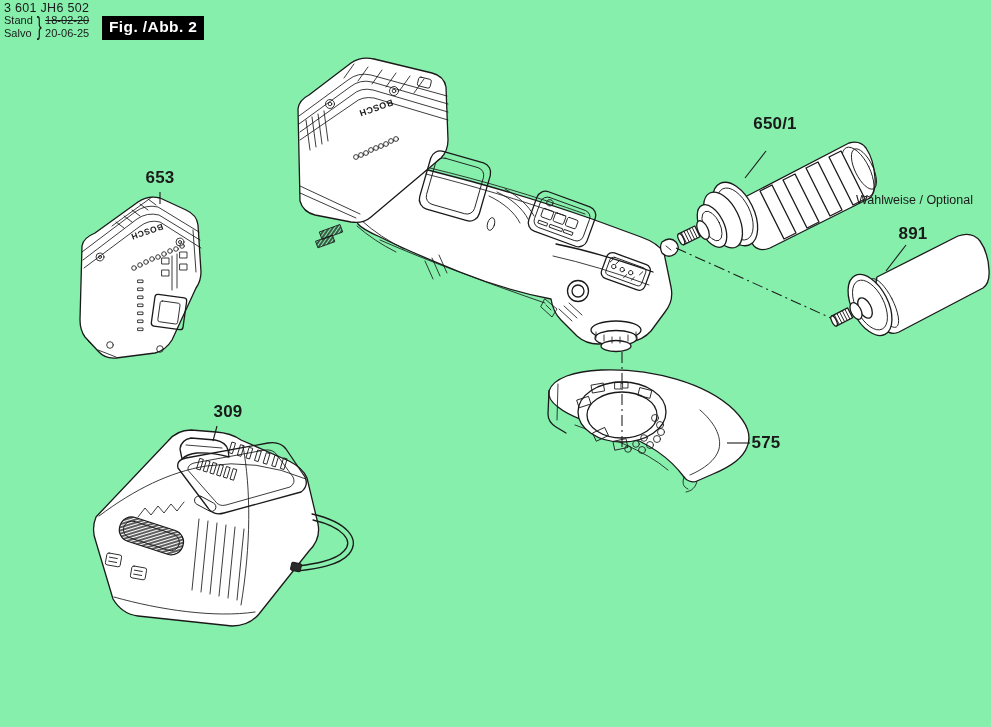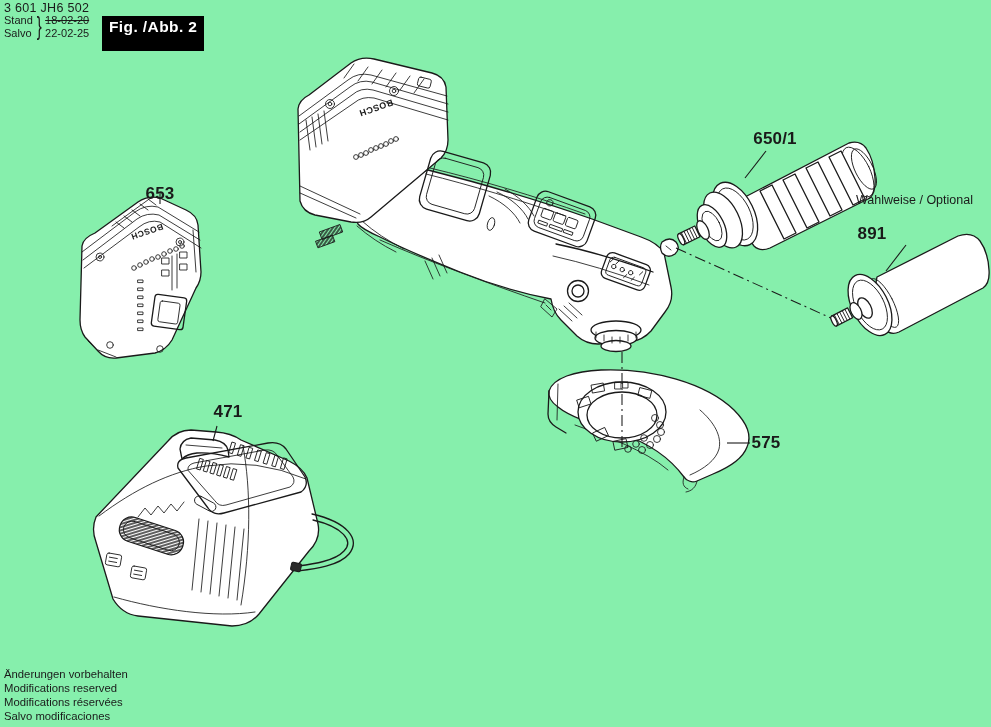--- a/index.html
+++ b/index.html
@@ -5,21 +5,21 @@
   html,body{margin:0;padding:0;background:#fff}
   .page{position:relative;width:991px;height:727px;background:#86efac;overflow:hidden;
         font-family:"Liberation Sans","DejaVu Sans",sans-serif;color:#1a1a1a}
   .abs{position:absolute}
   .pn{left:4px;top:1px;font-size:12.5px;letter-spacing:.3px;white-space:nowrap}
   .rev{left:4px;top:15px;display:flex;align-items:center;gap:2px;font-size:11px;line-height:11.5px}
   .rev .col{display:flex;flex-direction:column;gap:1px}
   .brace{font-size:25px;font-weight:400;transform:scaleX(.6);line-height:20px;margin-top:-2px}
   .strike{text-decoration:line-through}
   .figbox{left:102px;top:16px;background:#000;color:#fff;font-weight:700;
-          font-size:15.5px;padding:2px 7px 15px 7px;letter-spacing:.4px;white-space:nowrap}
+          font-size:15.5px;padding:2px 7px 4px 7px;letter-spacing:.4px;white-space:nowrap}
   .part-label{position:absolute;transform:translateX(-50%);font-size:17px;font-weight:700;
               letter-spacing:.2px;white-space:nowrap}
   .optional{left:856px;top:193px;font-size:12.5px;white-space:nowrap}
   .footer{left:4px;top:668px;font-size:11.3px;line-height:13.9px}
   svg{position:absolute;left:0;top:0}
   .ln{fill:none;stroke:#1a1a1a;stroke-width:1.3;stroke-linecap:round;stroke-linejoin:round}
   .fw{fill:#fff;stroke:#1a1a1a;stroke-width:1.3;stroke-linejoin:round}
   .thin{stroke-width:.85}
   .dash{fill:none;stroke:#1a1a1a;stroke-width:1.05;stroke-dasharray:11 4 2 4}
   .ldr{fill:none;stroke:#1a1a1a;stroke-width:1.1}
@@ -32,21 +32,21 @@
 
   <div class="abs pn">3 601 JH6 502</div>
   <div class="abs rev">
     <div class="col">
       <span>Stand</span>
       <span>Salvo</span>
     </div>
     <div class="brace">}</div>
     <div class="col">
       <span class="strike">18-02-20</span>
-      <span>22-02-25</span>
+      <span>20-06-25</span>
     </div>
   </div>
   <div class="abs figbox">Fig. /Abb. 2</div>
 
   <svg width="991" height="727" viewBox="0 0 991 727">
     <defs>
       <pattern id="dots" width="7.5" height="7.5" patternUnits="userSpaceOnUse">
         <circle cx="2" cy="2" r="1.4" fill="none" stroke="#1a1a1a" stroke-width="0.7"></circle>
         <circle cx="5.7" cy="5.7" r="1.4" fill="none" stroke="#1a1a1a" stroke-width="0.7"></circle>
       </pattern>
@@ -293,27 +293,21 @@
 
     <g>
       <path class="ldr" d="M160,192 L160,204"></path>
       <path class="ldr" d="M217,426 L213,441"></path>
       <path class="ldr" d="M766,151 L745,178"></path>
       <path class="ldr" d="M906,245 L886,271"></path>
       <path class="ldr" d="M727,443 L750,443"></path>
     </g>
   </svg>
 
-  <div class="part-label" style="left:160px;top:184px">653</div>
-  <div class="part-label" style="left:775px;top:129px">650/1</div>
-  <div class="part-label" style="left:872px;top:224px">891</div>
+  <div class="part-label" style="left:160px;top:168px">653</div>
+  <div class="part-label" style="left:775px;top:114px">650/1</div>
+  <div class="part-label" style="left:913px;top:224px">891</div>
   <div class="part-label" style="left:766px;top:433px">575</div>
-  <div class="part-label" style="left:228px;top:402px">471</div>
+  <div class="part-label" style="left:228px;top:402px">309</div>
   <div class="abs optional">Wahlweise / Optional</div>
 
-  <div class="abs footer">
-    <div>Änderungen vorbehalten</div>
-    <div>Modifications reserved</div>
-    <div>Modifications réservées</div>
-    <div>Salvo modificaciones</div>
-  </div>
 
 </div>
 
 </body></html>

